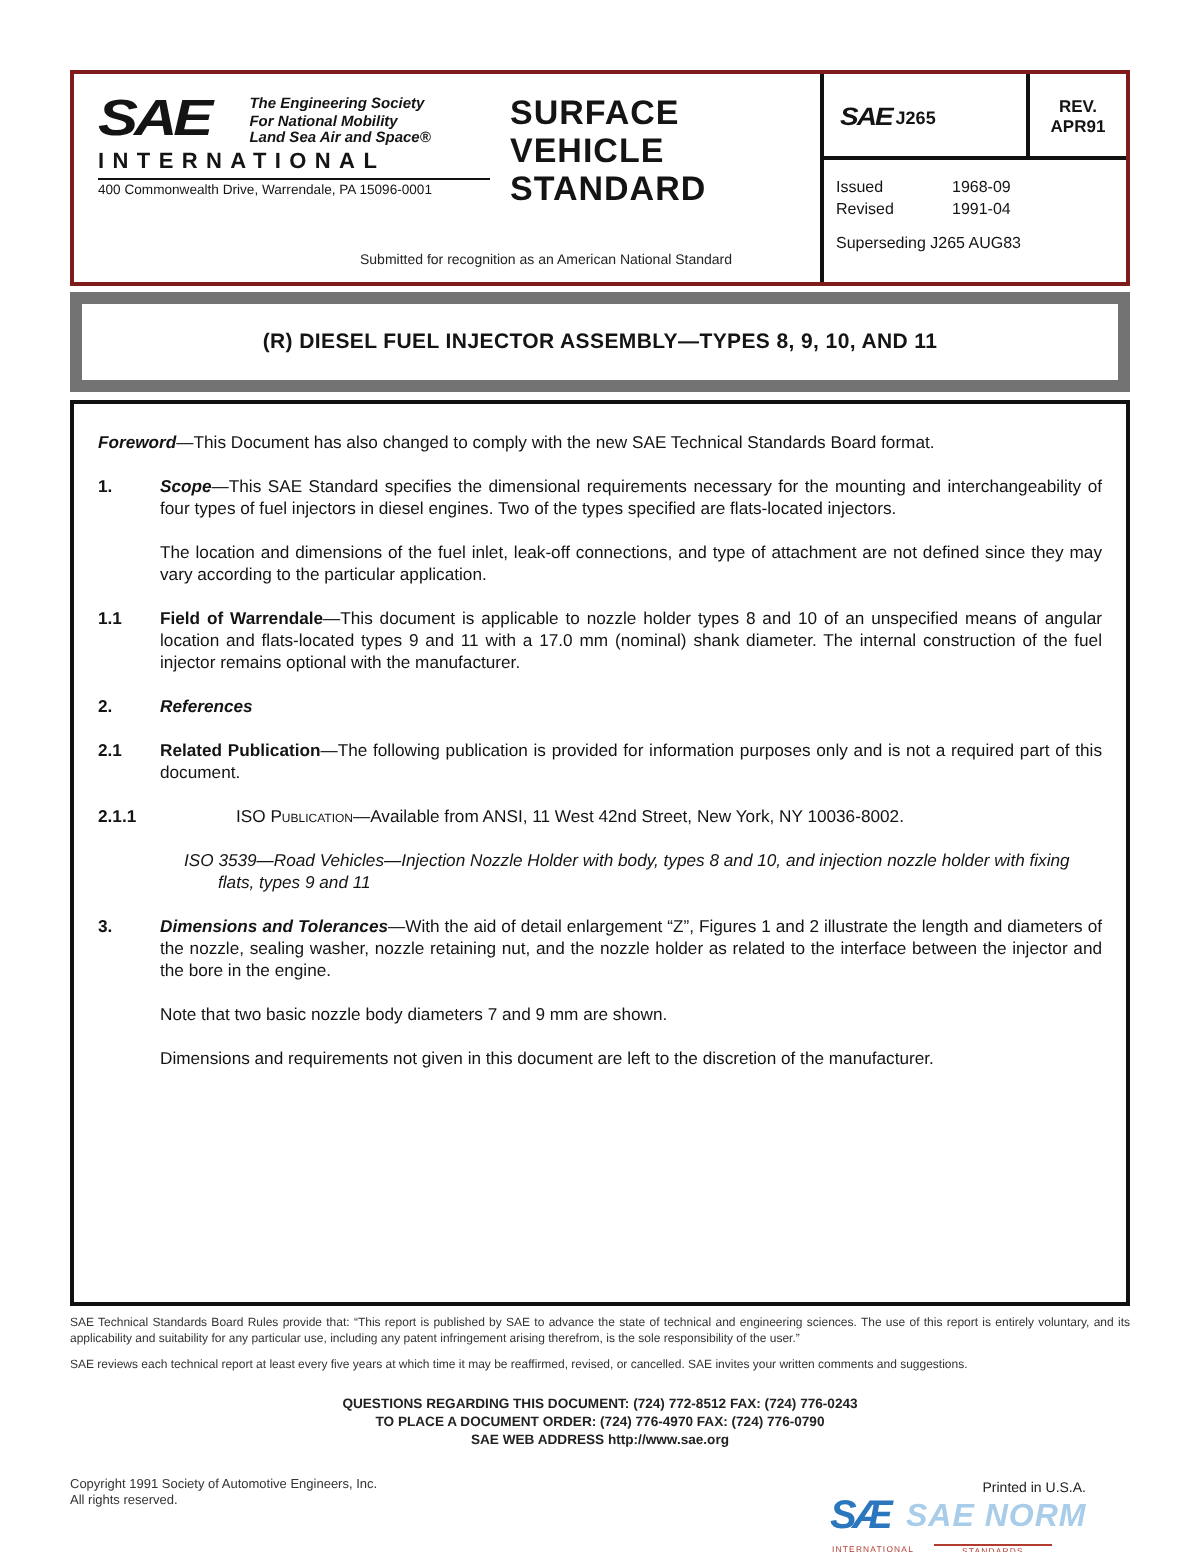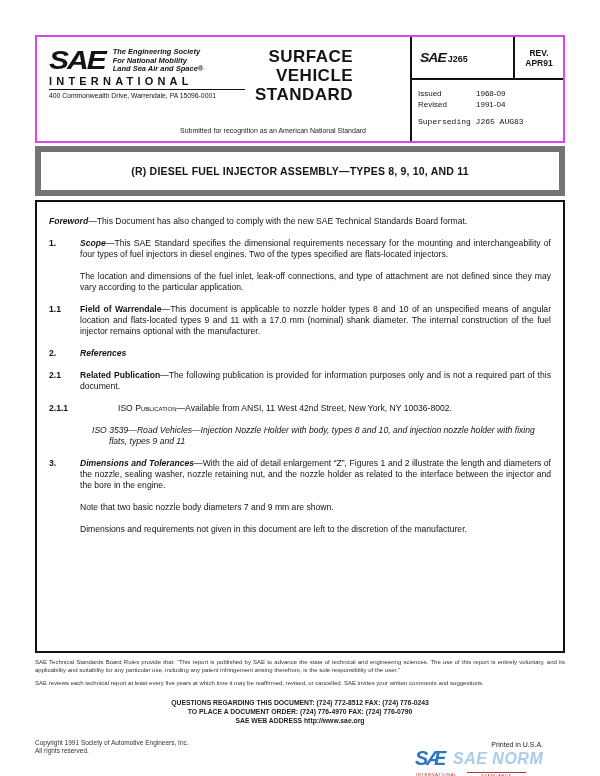--- a/index.html
+++ b/index.html
@@ -1,41 +1,41 @@
 <!DOCTYPE html>
 <html><head>
 <meta charset="utf-8">
 <style>
   * { margin:0; padding:0; box-sizing:border-box; }
   html,body { width:600px; height:776px; background:#ffffff; }
   body { font-family:"Liberation Sans", sans-serif; color:#141414; position:relative; }
   .page { position:absolute; inset:0; background:#fff; }
 
   
-  .header-box { position:absolute; left:35px; top:35px; width:530px; height:108px; border:2px solid #d946ef; }
+  .header-box { position:absolute; left:35px; top:35px; width:530px; height:108px; border:2px solid #7f1d1d; }
   .logo-block { position:absolute; left:12px; top:10px; width:210px; }
   .logo-row { display:flex; align-items:flex-start; }
   .sae-logo { font-weight:900; font-style:italic; font-size:30px; letter-spacing:-2px; line-height:26px; transform:scaleY(0.85); }
-  .tagline { font-size:7.5px; font-weight:bold; font-style:italic; line-height:8.5px; margin-left:8px; margin-top:1px; white-space:nowrap; }
+  .tagline { font-size:7.5px; font-weight:bold; font-style:italic; line-height:8.5px; margin-left:20px; margin-top:1px; white-space:nowrap; }
   .intl { font-weight:bold; font-size:11px; letter-spacing:4.2px; line-height:13px; margin-top:1px; white-space:nowrap; }
   .intl-rule { border-top:1.5px solid #111; width:196px; margin-top:1px; }
   .address { font-size:6.8px; margin-top:2px; white-space:nowrap; }
-  .doc-type { position:absolute; left:218px; top:10px; font-size:17px; font-weight:bold; line-height:19px; letter-spacing:0.5px;text-align:right; }
+  .doc-type { position:absolute; left:218px; top:10px; font-size:17px; font-weight:bold; line-height:19px; letter-spacing:0.5px; }
   .submitted { position:absolute; left:105px; bottom:7px; width:262px; text-align:center; font-size:7px; color:#222; }
 
   .right-col { position:absolute; right:0; top:0; bottom:0; width:153px; border-left:2px solid #111; display:flex; flex-direction:column; }
   .code-row { display:flex; height:43px; border-bottom:2px solid #111; }
   .code-cell { flex:1; border-right:2px solid #111; display:flex; align-items:center; padding-left:8px; }
   .code-sae { font-weight:900; font-style:italic; font-size:14px; letter-spacing:-1px; transform:scaleY(0.9); }
   .code-num { font-size:9px; font-weight:bold; margin-left:2px; margin-top:3px; }
   .rev-cell { width:48px; display:flex; flex-direction:column; align-items:center; justify-content:center; font-size:8.5px; font-weight:bold; line-height:10px; }
   .issued-block { padding:8px 6px 0 6px; font-size:8px; line-height:11px; }
   .issued-row { display:flex; }
   .issued-row .lbl { width:58px; }
-  .superseding { margin-top:6px; font-size:8px;font-family:Liberation Mono, monospace; }
+  .superseding { margin-top:6px; font-size:8px; }
 
   
   .title-band { position:absolute; left:35px; top:146px; width:530px; height:50px; border:6px solid #737373; display:flex; align-items:center; justify-content:center; }
   .doc-title { font-size:10.5px; font-weight:bold; letter-spacing:0.2px; }
 
   
   .body-box { position:absolute; left:35px; top:200px; width:530px; height:453px; border:2px solid #111; padding:14px 12px 0 12px; overflow:hidden; }
   .para { display:flex; margin-bottom:11px; font-size:8.6px; line-height:11px; }
   .para-num { width:31px; flex-shrink:0; font-weight:bold; }
   .para-body { flex:1; text-align:justify; }

